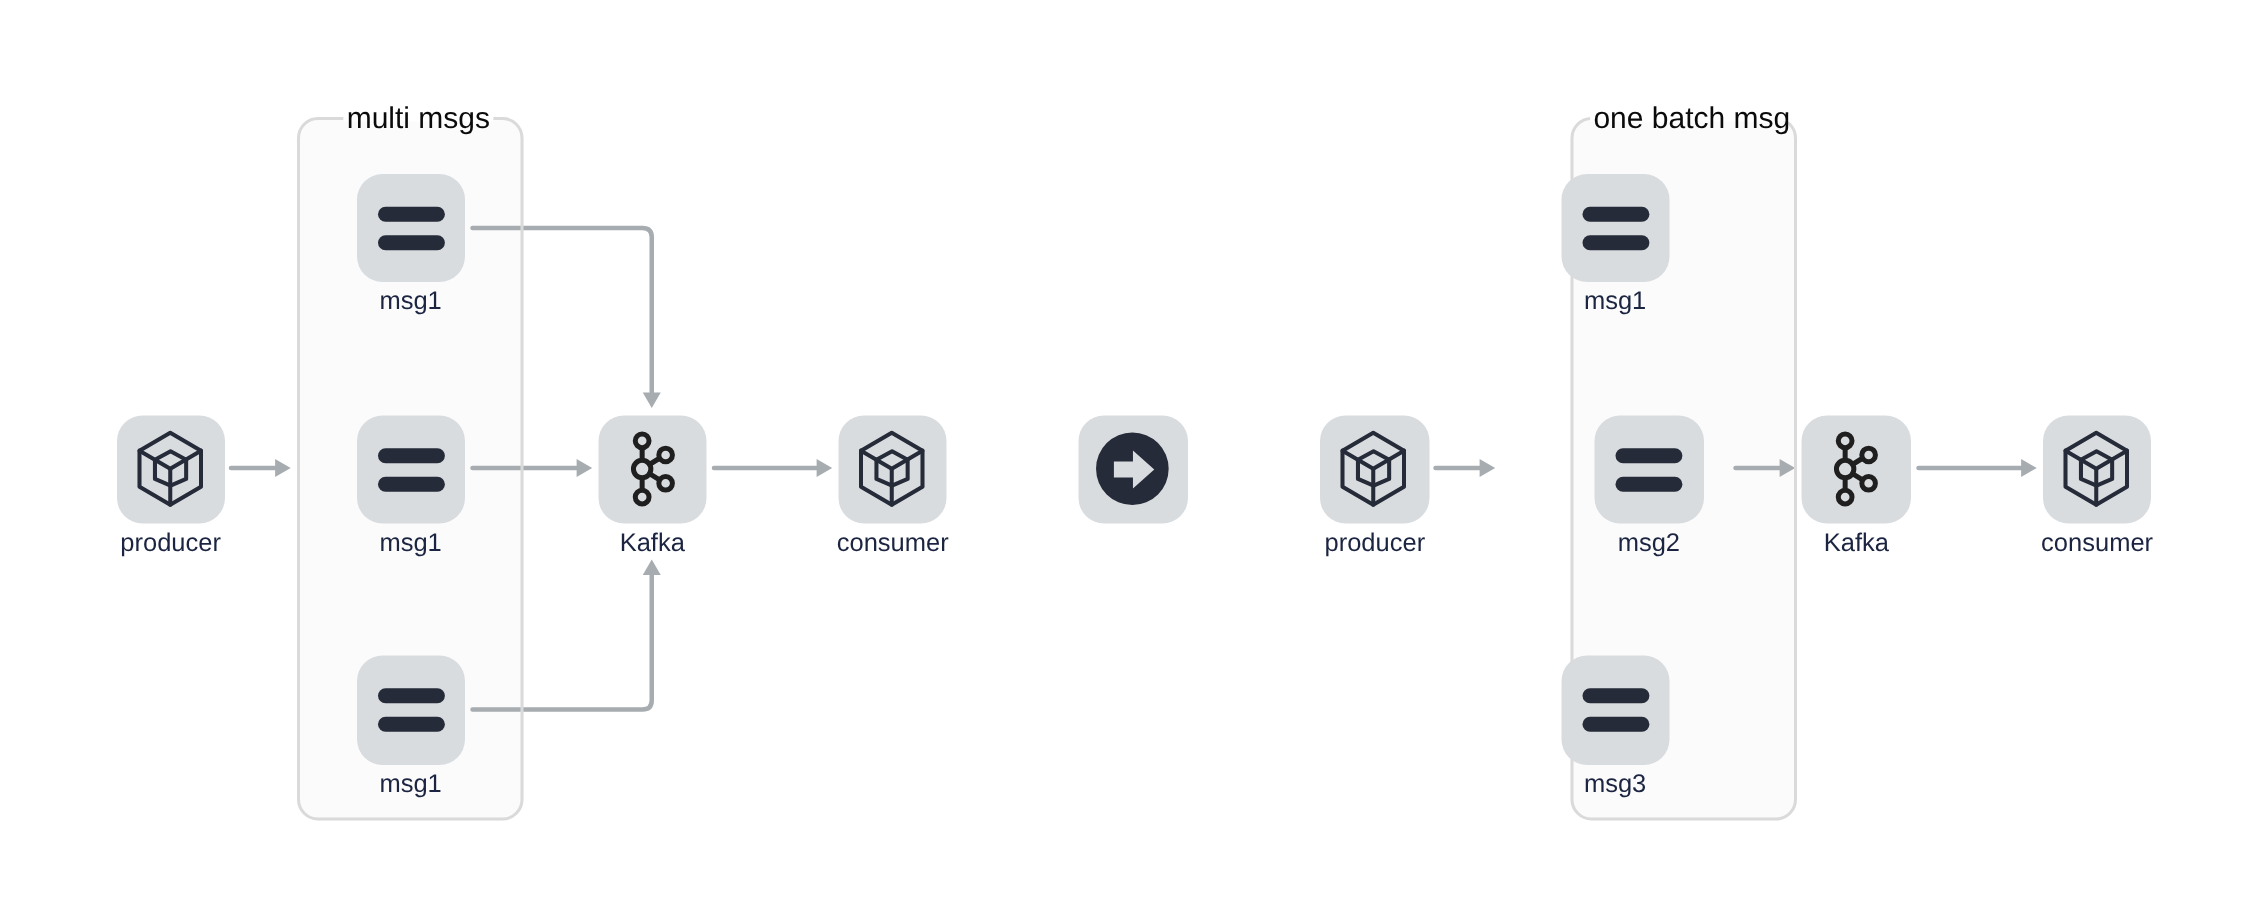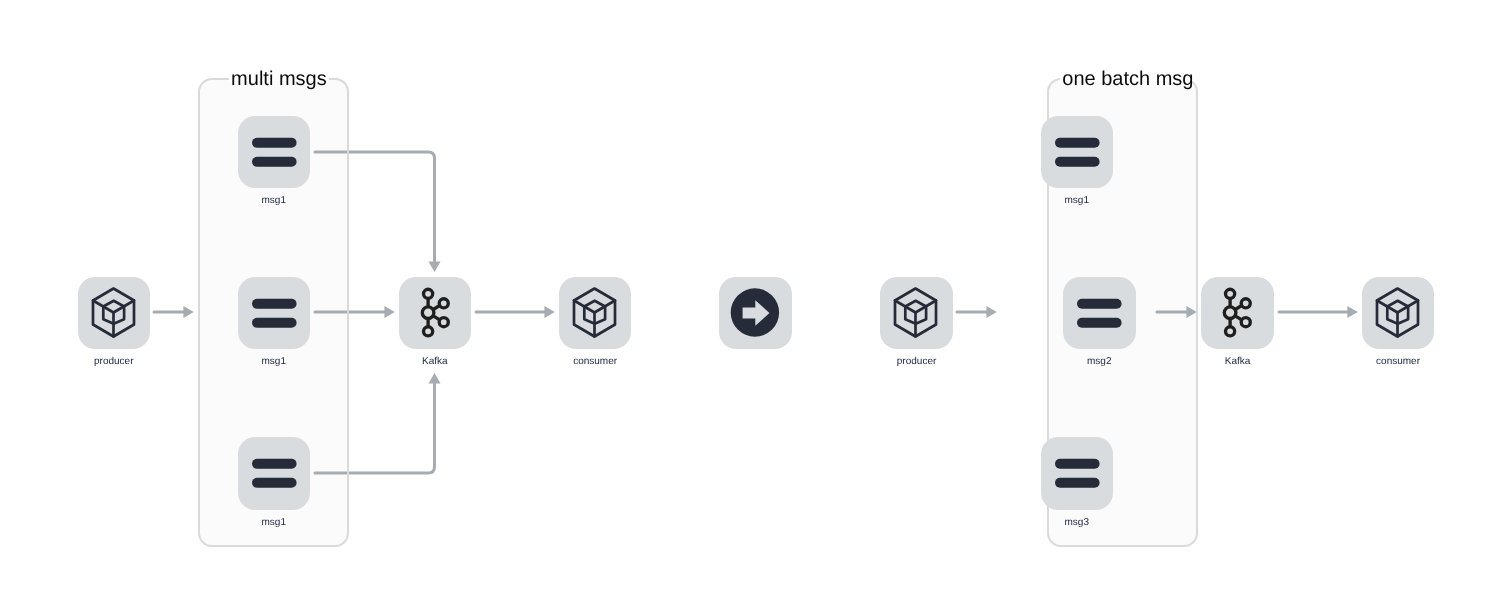--- a/index.html
+++ b/index.html
@@ -10,21 +10,21 @@
   .group-fill{position:absolute;box-sizing:border-box;border-radius:14px;background:#fbfbfb;}
   .group{position:absolute;box-sizing:border-box;border:2px solid #dadada;border-radius:14px;background:transparent;}
   .group-label{position:absolute;top:-11.5px;left:50%;transform:translateX(-50%);margin-left:5.4px;padding:0 2.3px;
                font-size:20px;line-height:21px;color:#0b0b0b;white-space:nowrap;}
   .group-label::before{content:"";position:absolute;left:0;right:0;top:9px;height:3px;background:#ffffff;z-index:-1;}
 
   .node{position:absolute;width:72.5px;height:72.5px;}
   .node-box{position:absolute;left:0;top:0;width:72.5px;height:72.5px;border-radius:17px;background:#d9dcdf;}
   .node-icon{position:absolute;left:0;top:0;width:72.5px;height:72.5px;}
   .node-label{position:absolute;left:36.25px;top:76.5px;transform:translateX(-50%);
-              font-size:10px;line-height:18px;color:#1b2440;white-space:nowrap;}
+              font-size:17px;line-height:18px;color:#1b2440;white-space:nowrap;}
 
   svg.edges{position:absolute;left:0;top:0;}
 
   
   #group-multi-msgs-fill,#group-multi-msgs{left:198px;top:78px;width:151px;height:469px;}
   #group-one-batch-msg-fill,#group-one-batch-msg{left:1001px;top:78px;width:151px;height:469px;margin-left:46px;}
 
   
   #producer-left{left:77.5px;top:276.5px;}
   #msg-left-1{left:237.5px;top:115.75px;}

